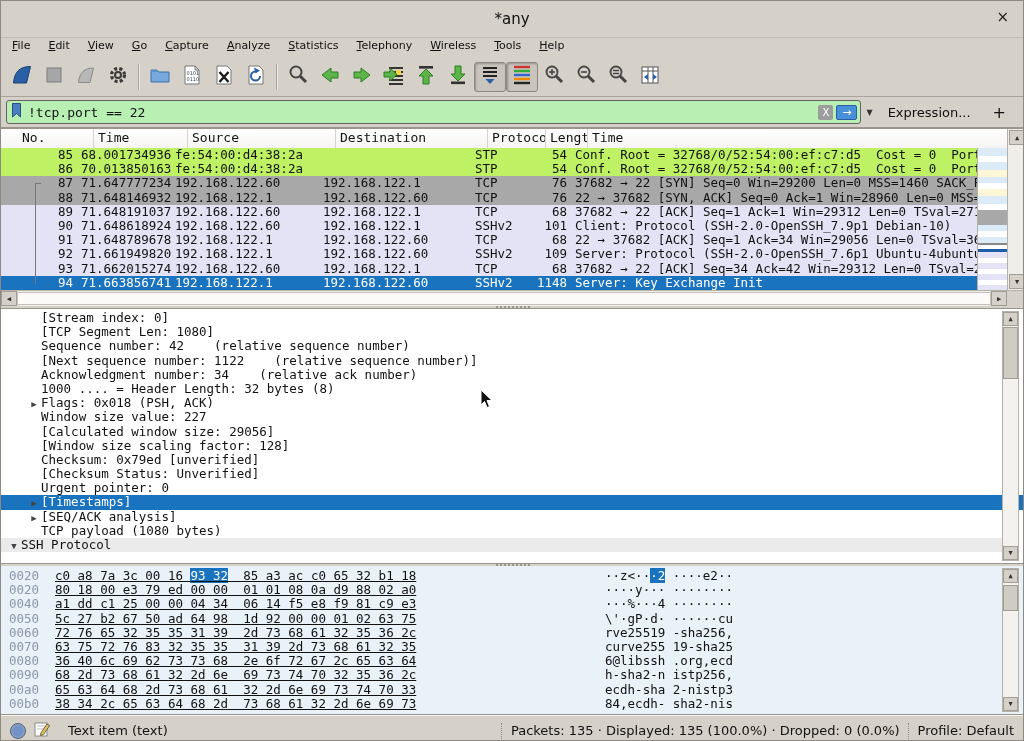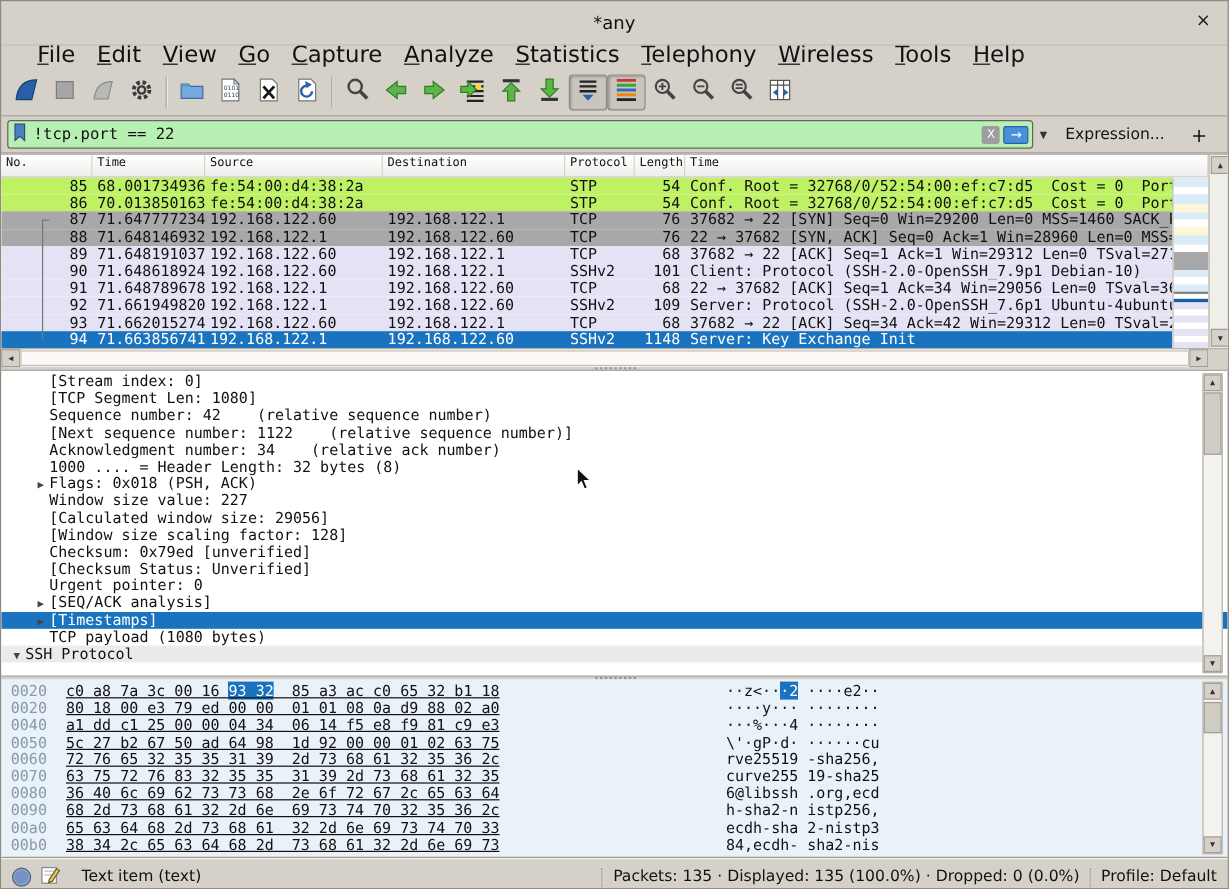--- a/index.html
+++ b/index.html
@@ -6,21 +6,21 @@
   .window{position:relative;width:1024px;height:741px;background:#d5d1c8;border:1px solid #8e8a82;
     box-sizing:border-box;font-family:"DejaVu Sans",sans-serif;color:#111;overflow:hidden;}
 
   
   .titlebar{height:36px;position:relative;display:flex;align-items:center;justify-content:center;
     border-bottom:1px solid #c2beb6;}
   .title{font-size:15px;}
   .close-btn{position:absolute;right:14px;top:9px;font-size:15px;line-height:15px;color:#222;cursor:default;}
 
   
-  .menubar{height:20px;display:flex;align-items:flex-end;padding-left:21px;font-size:19px;}
+  .menubar{height:20px;display:flex;align-items:flex-start;padding-left:2px;font-size:11px;}
   .menu-item{padding:1px 9px;white-space:nowrap;}
 
   
   .toolbar{height:38px;display:flex;align-items:center;padding-left:5px;border-bottom:1px solid #a8a49c;}
   .tbtn{width:32px;height:30px;display:flex;align-items:center;justify-content:center;flex-shrink:0;}
   .tbtn.pressed{background:#c9c5bd;border:1px solid #8e8a82;border-radius:3px;box-sizing:border-box;
     box-shadow:inset 1px 1px 2px rgba(0,0,0,.25);}
   .tsep{width:1px;height:26px;background:#a8a49c;border-right:1px solid #eceae4;margin:0 4px;flex-shrink:0;}
 
   
@@ -32,22 +32,22 @@
     display:flex;align-items:center;justify-content:center;margin-right:3px;}
   .fbtn-apply{width:21px;height:15px;background:#4a90d9;border:1px solid #2a5fa8;color:#fff;border-radius:2px;
     font-size:11px;display:flex;align-items:center;justify-content:center;box-sizing:border-box;}
   .fcaret{font-size:8px;color:#333;padding:0 5px;}
   .expr{font-size:13px;padding:0 10px;white-space:nowrap;}
   .addbtn{font-size:16px;padding:0 12px;}
 
   
   .plist{position:relative;height:177px;background:#fff;border-top:1px solid #9a968e;}
   .mono{font-family:"DejaVu Sans Mono",monospace;}
-  .plist-header{position:absolute;top:0;left:0;width:1006px;height:19px;display:flex;
-    background:linear-gradient(#ffffff,#efedeb);border-bottom:1px solid #c5c1b9;font-size:10px;box-sizing:border-box;}
+  .plist-header{position:absolute;top:0;left:0;width:1006px;height:32px;display:flex;
+    background:linear-gradient(#ffffff,#efedeb);border-bottom:1px solid #c5c1b9;font-size:13px;box-sizing:border-box;padding-left:17px;}
   .hcell{border-right:1px solid #d8d4cc;padding:1px 4px;white-space:pre;overflow:hidden;box-sizing:border-box;flex-shrink:0;}
   .plist-rows{position:absolute;top:19px;left:0;width:976px;height:142px;overflow:hidden;font-size:12.5px;}
   .prow{display:flex;height:14.2px;line-height:14.2px;white-space:pre;}
   .pcell{overflow:hidden;padding:0 4px;box-sizing:border-box;flex-shrink:0;white-space:pre;}
   .ar{text-align:right;}
   .row-white{background:#bef264;} .row-gray{background:#a8a8a8;}
   .row-lav{background:#e4e3f5;} .row-sel{background:#1a73be;color:#fff;}
   .bracket{position:absolute;left:34px;top:54px;width:5px;height:100px;
     border-left:1px solid #777;border-top:1px solid #777;}
   .minimap{position:absolute;top:19px;left:976px;width:30px;height:142px;background:#fff;
@@ -357,22 +357,22 @@
         <div class="dline lvl1"><span class="arr"></span>[Next sequence number: 1122    (relative sequence number)]</div>
         <div class="dline lvl1"><span class="arr"></span>Acknowledgment number: 34    (relative ack number)</div>
         <div class="dline lvl1"><span class="arr"></span>1000 .... = Header Length: 32 bytes (8)</div>
         <div class="dline lvl1"><span class="arr">▶</span>Flags: 0x018 (PSH, ACK)</div>
         <div class="dline lvl1"><span class="arr"></span>Window size value: 227</div>
         <div class="dline lvl1"><span class="arr"></span>[Calculated window size: 29056]</div>
         <div class="dline lvl1"><span class="arr"></span>[Window size scaling factor: 128]</div>
         <div class="dline lvl1"><span class="arr"></span>Checksum: 0x79ed [unverified]</div>
         <div class="dline lvl1"><span class="arr"></span>[Checksum Status: Unverified]</div>
         <div class="dline lvl1"><span class="arr"></span>Urgent pointer: 0</div>
+        <div class="dline lvl1 dsel"><span class="arr">▶</span>[Timestamps]</div>
         <div class="dline lvl1"><span class="arr">▶</span>[SEQ/ACK analysis]</div>
-        <div class="dline lvl1 dsel"><span class="arr">▶</span>[Timestamps]</div>
         <div class="dline lvl1"><span class="arr"></span>TCP payload (1080 bytes)</div>
         <div class="dline lvl0 dshade"><span class="arr">▼</span>SSH Protocol</div>
       </div>
     <div class="pane-sb">
       <span class="btn" style="top:0;">▲</span>
       <span class="thumb" style="top:15px;height:52px;"></span>
       <span class="btn" style="bottom:0;">▼</span>
     </div>
   </div>
 

